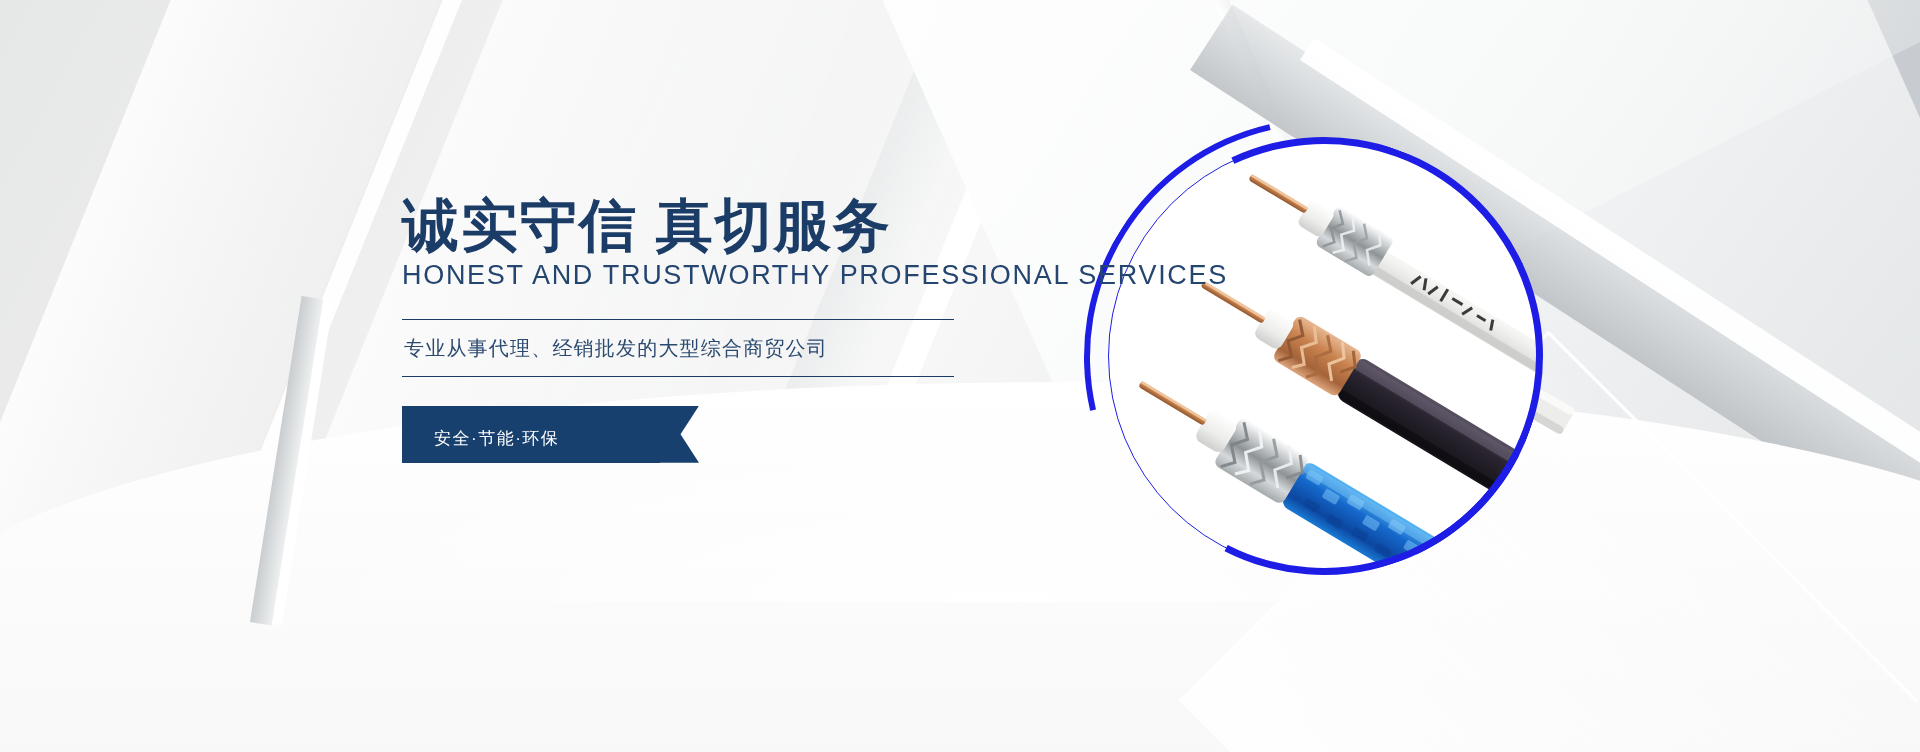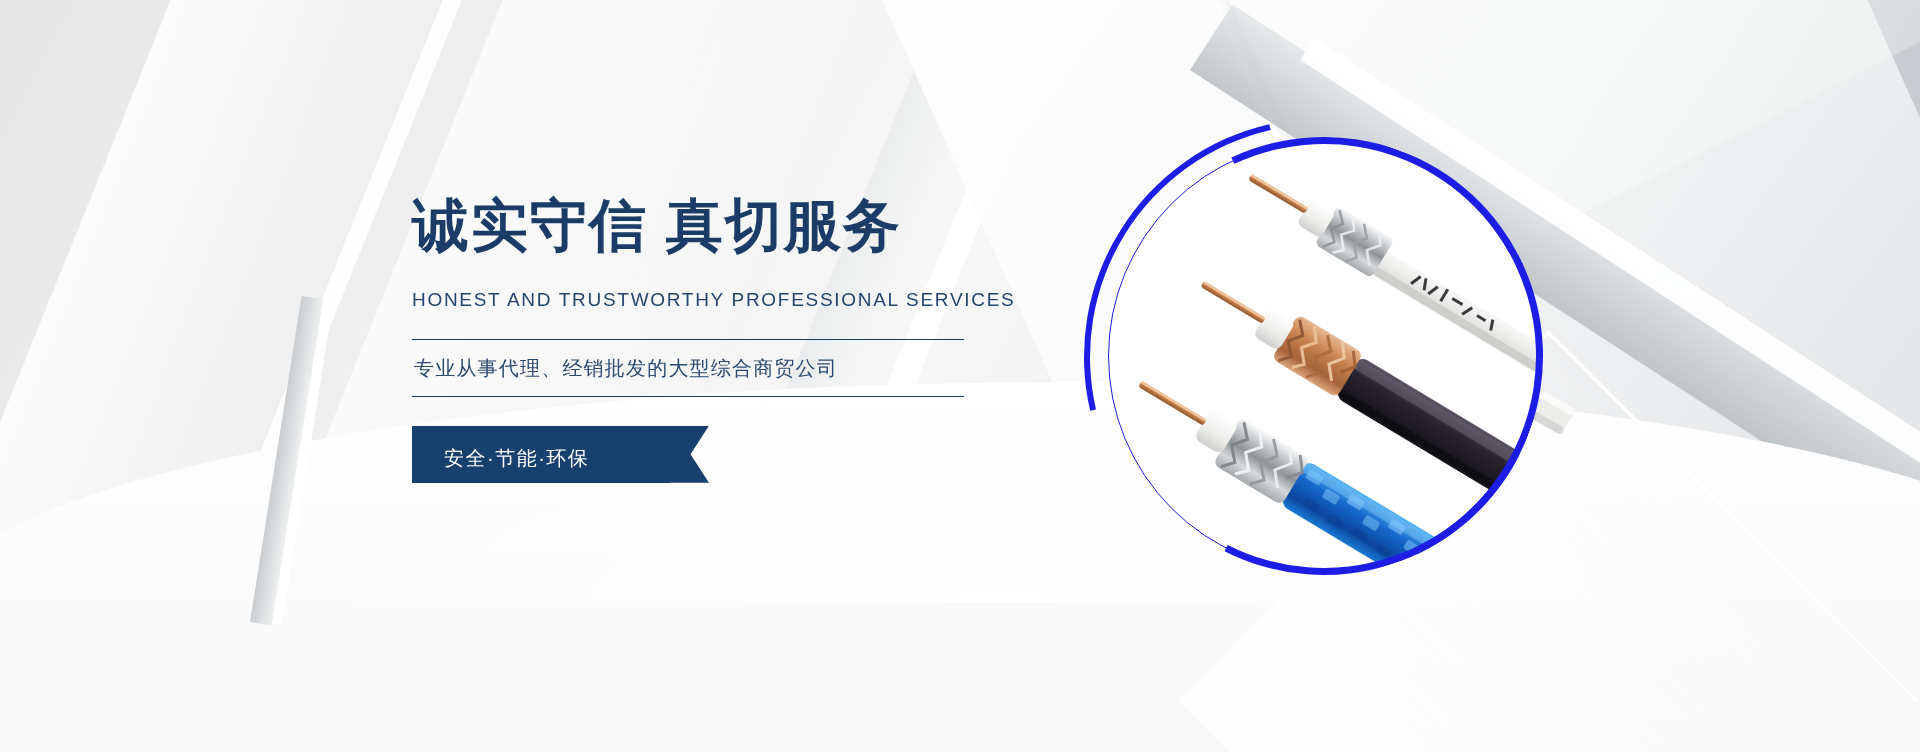--- a/index.html
+++ b/index.html
@@ -119,35 +119,35 @@
     width:520px;height:520px;
     background:linear-gradient(180deg,rgba(255,255,255,0),rgba(255,255,255,.9));
     transform:rotate(45deg);
     border-left:3px solid rgba(255,255,255,.9);
     border-top:3px solid rgba(255,255,255,.85);
   }
 
   
   .text-block{
     position:absolute;
-    left:412px;top:196px;
+    left:402px;top:196px;
     width:600px;
   }
   .headline{
     font-size:57px;
     line-height:1.05;
     font-weight:bold;
     color:#1b3c66;
     letter-spacing:2px;
     white-space:nowrap;
     margin:0;
   }
   .subhead{
-    margin-top:33px;
-    font-size:19px;
+    margin-top:4px;
+    font-size:27px;
     color:#23456f;
     letter-spacing:1.7px;
     white-space:nowrap;
     font-weight:400;
   }
   .rule{
     width:552px;height:1px;
     background:#1b3c66;
   }
   .rule-top{margin-top:28px;}
@@ -178,21 +178,21 @@
     left:0;top:0;
     width:258px;height:100%;
     background:#17406f;
   }
   .ribbon-text{
     position:absolute;
     left:32px;top:0;
     height:65px;
     display:flex;align-items:center;
     color:#fff;
-    font-size:20px;
+    font-size:17px;
     letter-spacing:1.5px;
     white-space:nowrap;
     z-index:2;
   }
 
   
   .circle-zone{
     position:absolute;
     left:1108px;top:140px;
     width:432px;height:432px;

